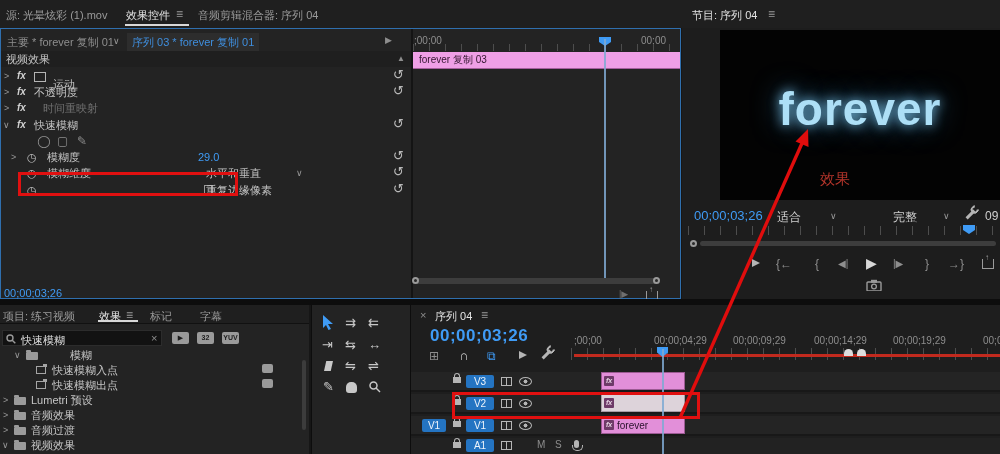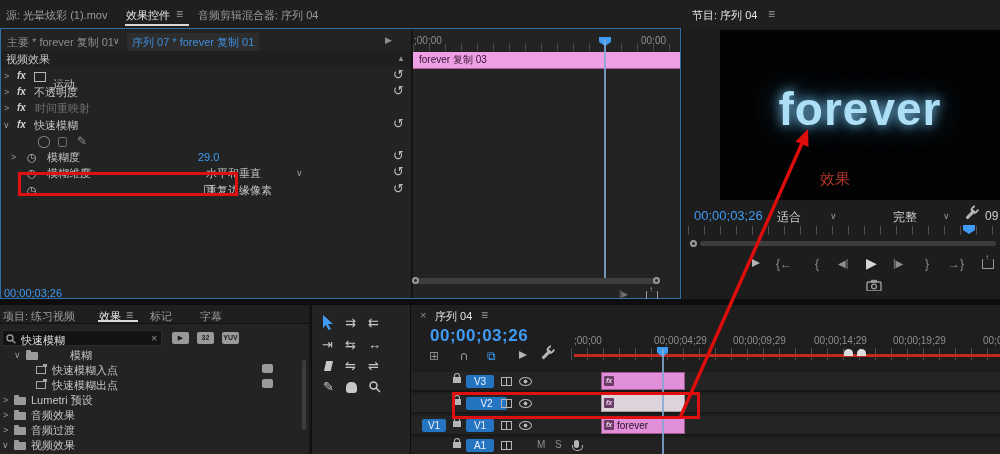--- a/index.html
+++ b/index.html
@@ -69,21 +69,21 @@
     <span class="ab menu-ic" style="left:176px;top:7px;">≡</span>
     <div class="ab" style="left:125px;top:24px;width:64px;height:2px;background:#d8d8d8;"></div>
     <span class="ab tab nw" style="left:198px;top:8px;">音频剪辑混合器: 序列 04</span>
   </div>
 
   <div class="ab panel" style="left:0;top:28px;width:681px;height:271px;border:1px solid #2f6fae;box-sizing:border-box;">
 
     <div class="ab" style="left:0;top:2px;width:408px;height:20px;border-bottom:1px solid #171717;">
       <span class="ab nw dim" style="left:6px;top:4px;">主要 * forever 复制 01</span>
       <span class="ab chev" style="left:112px;top:5px;">∨</span>
-      <span class="ab nw" style="left:126px;top:2px;background:#2d2d2d;color:#3f8edd;padding:2px 5px;">序列 07 * forever 复制 01</span>
+      <span class="ab nw" style="left:126px;top:2px;background:#2d2d2d;color:#3f8edd;padding:2px 5px;">序列 03 * forever 复制 01</span>
       <span class="ab dim" style="left:384px;top:4px;font-size:9px;">▶</span>
     </div>
 
     <div class="ab row" style="left:0;top:22px;background:#1f1f1f;">
       <span class="ab nw" style="left:5px;">视频效果</span>
       <span class="ab dim" style="left:396px;font-size:8px;">▲</span>
     </div>
 
     <div class="ab row" style="left:0;top:39px;">
       <span class="ab chev" style="left:3px;">&gt;</span>
@@ -96,21 +96,21 @@
     <div class="ab row" style="left:0;top:55px;">
       <span class="ab chev" style="left:3px;">&gt;</span>
       <span class="ab fxb" style="left:16px;">fx</span>
       <span class="ab nw" style="left:33px;">不透明度</span>
       <span class="ab reset">↺</span>
     </div>
 
     <div class="ab row" style="left:0;top:71px;">
       <span class="ab chev dim2" style="left:3px;">&gt;</span>
       <span class="ab fxb dim2" style="left:16px;">fx</span>
-      <span class="ab nw dim2" style="left:34px;text-align:center;">时间重映射</span>
+      <span class="ab nw dim2" style="left:42px;text-align:center;">时间重映射</span>
     </div>
 
     <div class="ab row" style="left:0;top:88px;">
       <span class="ab chev" style="left:2px;">∨</span>
       <span class="ab fxb" style="left:16px;">fx</span>
       <span class="ab nw" style="left:33px;">快速模糊</span>
       <span class="ab reset">↺</span>
     </div>
 
     <div class="ab row" style="left:0;top:104px;">
@@ -307,21 +307,21 @@
       <span class="ab tbtn" style="left:55px;top:3px;width:28px;">V3</span>
       <span class="ab sync" style="left:90px;top:5px;"></span>
       <span class="ab eye" style="left:108px;top:5px;"></span>
       <div class="ab clip" style="left:190px;width:84px;top:0;">
         <span class="clipfx">fx</span>
       </div>
     </div>
 
     <div class="ab" style="left:0;top:89px;width:590px;height:20px;background:#242424;border-bottom:2px solid #181818;box-sizing:border-box;">
       <span class="ab lock" style="left:42px;"></span>
-      <span class="ab tbtn" style="left:55px;top:3px;width:41px;">V2</span>
+      <span class="ab tbtn" style="left:55px;top:3px;width:28px;">V2</span>
       <span class="ab sync" style="left:90px;top:5px;"></span>
       <span class="ab eye" style="left:108px;top:5px;"></span>
       <div class="ab clip" style="left:190px;width:84px;top:0;background:#ddd3da;border-color:#a89ca5;">
         <span class="clipfx">fx</span>
       </div>
     </div>
 
     <div class="ab" style="left:0;top:111px;width:590px;height:20px;background:#242424;border-bottom:2px solid #181818;box-sizing:border-box;">
       <span class="ab tbtn" style="left:11px;top:3px;width:24px;">V1</span>
       <span class="ab lock" style="left:42px;"></span>

